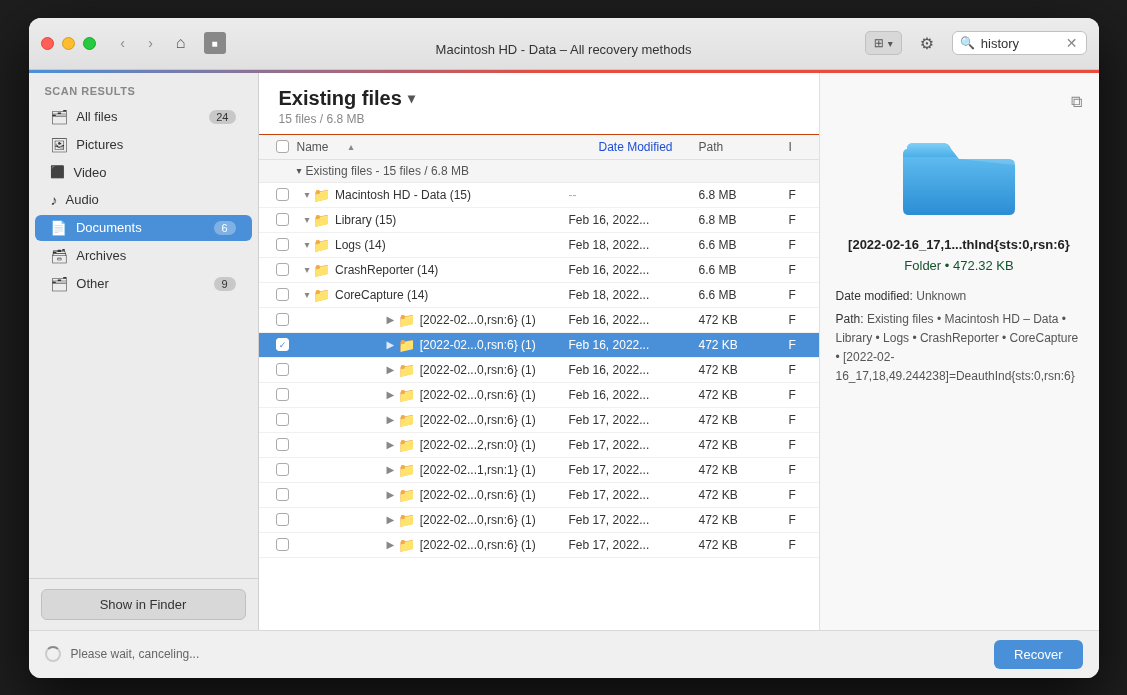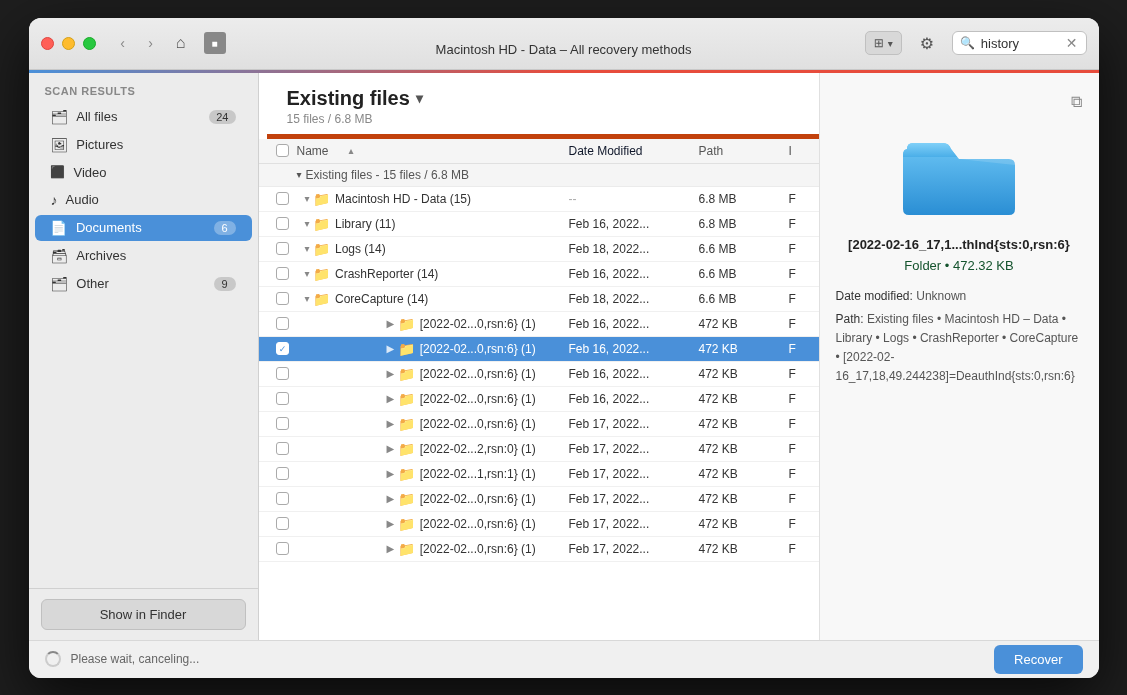--- a/index.html
+++ b/index.html
@@ -214,36 +214,35 @@
     
     .file-area {
       flex: 1;
       display: flex;
       flex-direction: column;
       background: #ffffff;
       overflow: hidden;
     }
     .file-header {
       padding: 14px 20px 8px;
-      border-bottom: 5px solid #c2410c;
-      margin-left: 8px;
+      border-bottom: 1px solid #c2410c;
     }
     .file-title {
       display: flex;
       align-items: center;
       gap: 6px;
       font-size: 20px;
       font-weight: 700;
       color: #222;
     }
     .file-title .chevron { font-size: 14px; color: #555; }
     .file-subtitle { font-size: 12px; color: #888; margin-top: 2px; }
     .col-checkbox { display: flex; align-items: center; justify-content: center; }
     .col-name { font-size: 12px; font-weight: 500; color: #555; display: flex; align-items: center; gap: 20px; cursor: pointer; }
-    .col-date { font-size: 12px; font-weight: 500; color: #0f172a; cursor: pointer; }
+    .col-date { font-size: 12px; font-weight: 500; color: #1d4ed8; cursor: pointer; margin-left: 30px; }
     .col-size { font-size: 12px; font-weight: 500; color: #555; cursor: pointer; }
     .col-extra { font-size: 12px; font-weight: 500; color: #555; }
     .sort-arrow { font-size: 10px; color: #888; }
     .table-body { flex: 1; overflow-y: auto; }
     .group-header {
       display: grid;
       grid-template-columns: 28px 1fr 130px 90px 20px;
       padding: 4px 10px;
       background: #f5f5f5;
       border-bottom: 1px solid #ebebeb;
@@ -322,21 +321,21 @@
     .preview-details {
       width: 100%;
       font-size: 12px;
       color: #555;
       line-height: 1.6;
     }
     .preview-details .detail-row { margin-bottom: 4px; }
     .preview-details .detail-label { font-weight: 400; color: #333; }
     
     .bottom-bar {
-      height: 38px;
+      height: 48px;
       background: #f0f0f0;
       border-top: 1px solid #d8d8d8;
       display: flex;
       align-items: center;
       padding: 0 16px;
       gap: 10px;
       flex-shrink: 0;
     }
     .spinner {
       width: 16px;
@@ -501,21 +500,21 @@
           <div>F</div>
         </div>
 
         <div class="file-row">
           <div class="col-checkbox">
             <div class="checkbox"></div>
           </div>
           <div class="name-cell indent-2">
             <span class="expand-arrow">▾</span>
             <span class="folder-icon blue">📁</span>
-            <span>Library (11)</span>
+            <span>Library (15)</span>
           </div>
           <div>Feb 16, 2022...</div>
           <div>6.8 MB</div>
           <div>F</div>
         </div>
 
         <div class="file-row">
           <div class="col-checkbox">
             <div class="checkbox"></div>
           </div>

